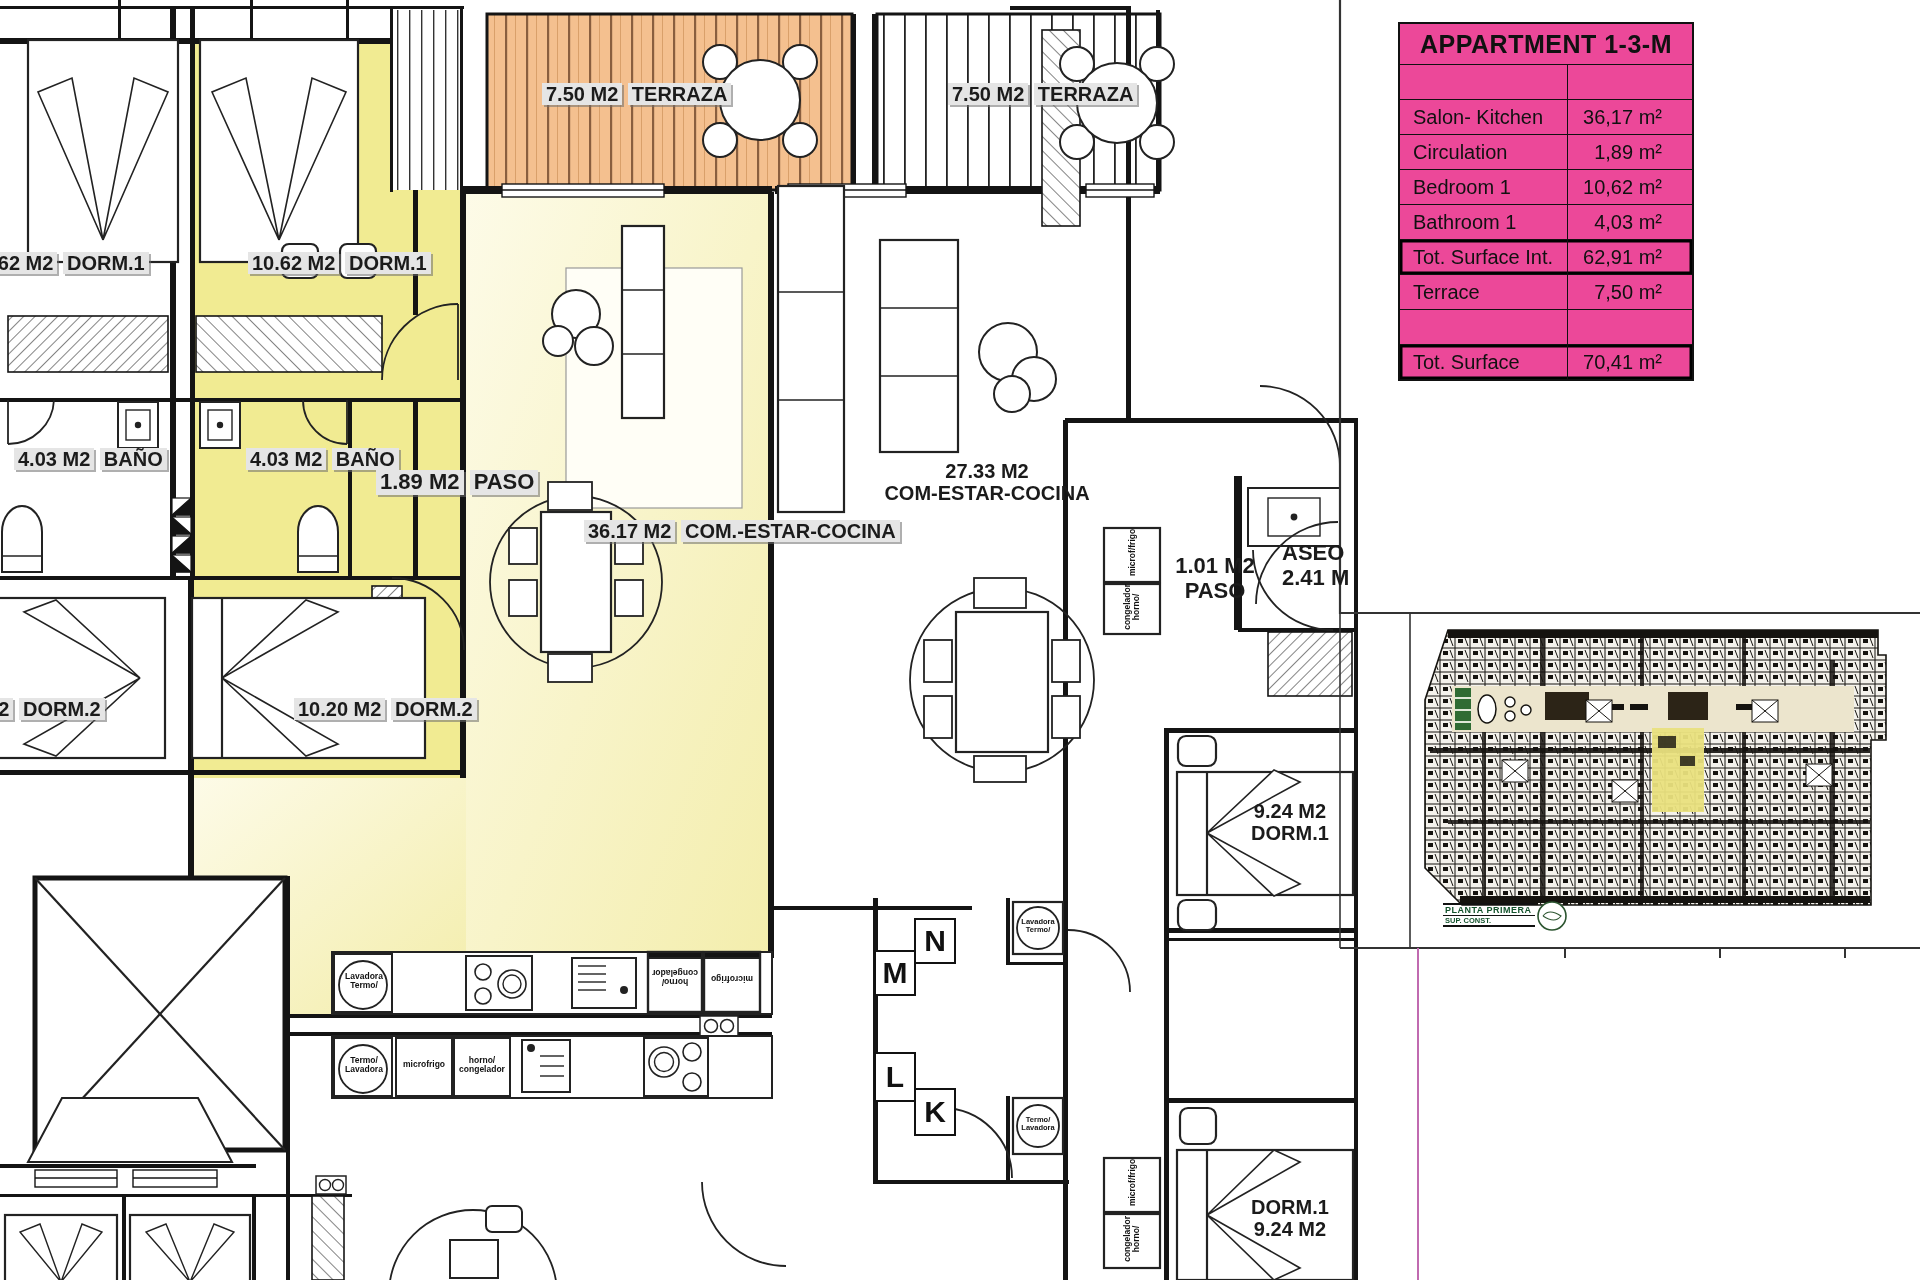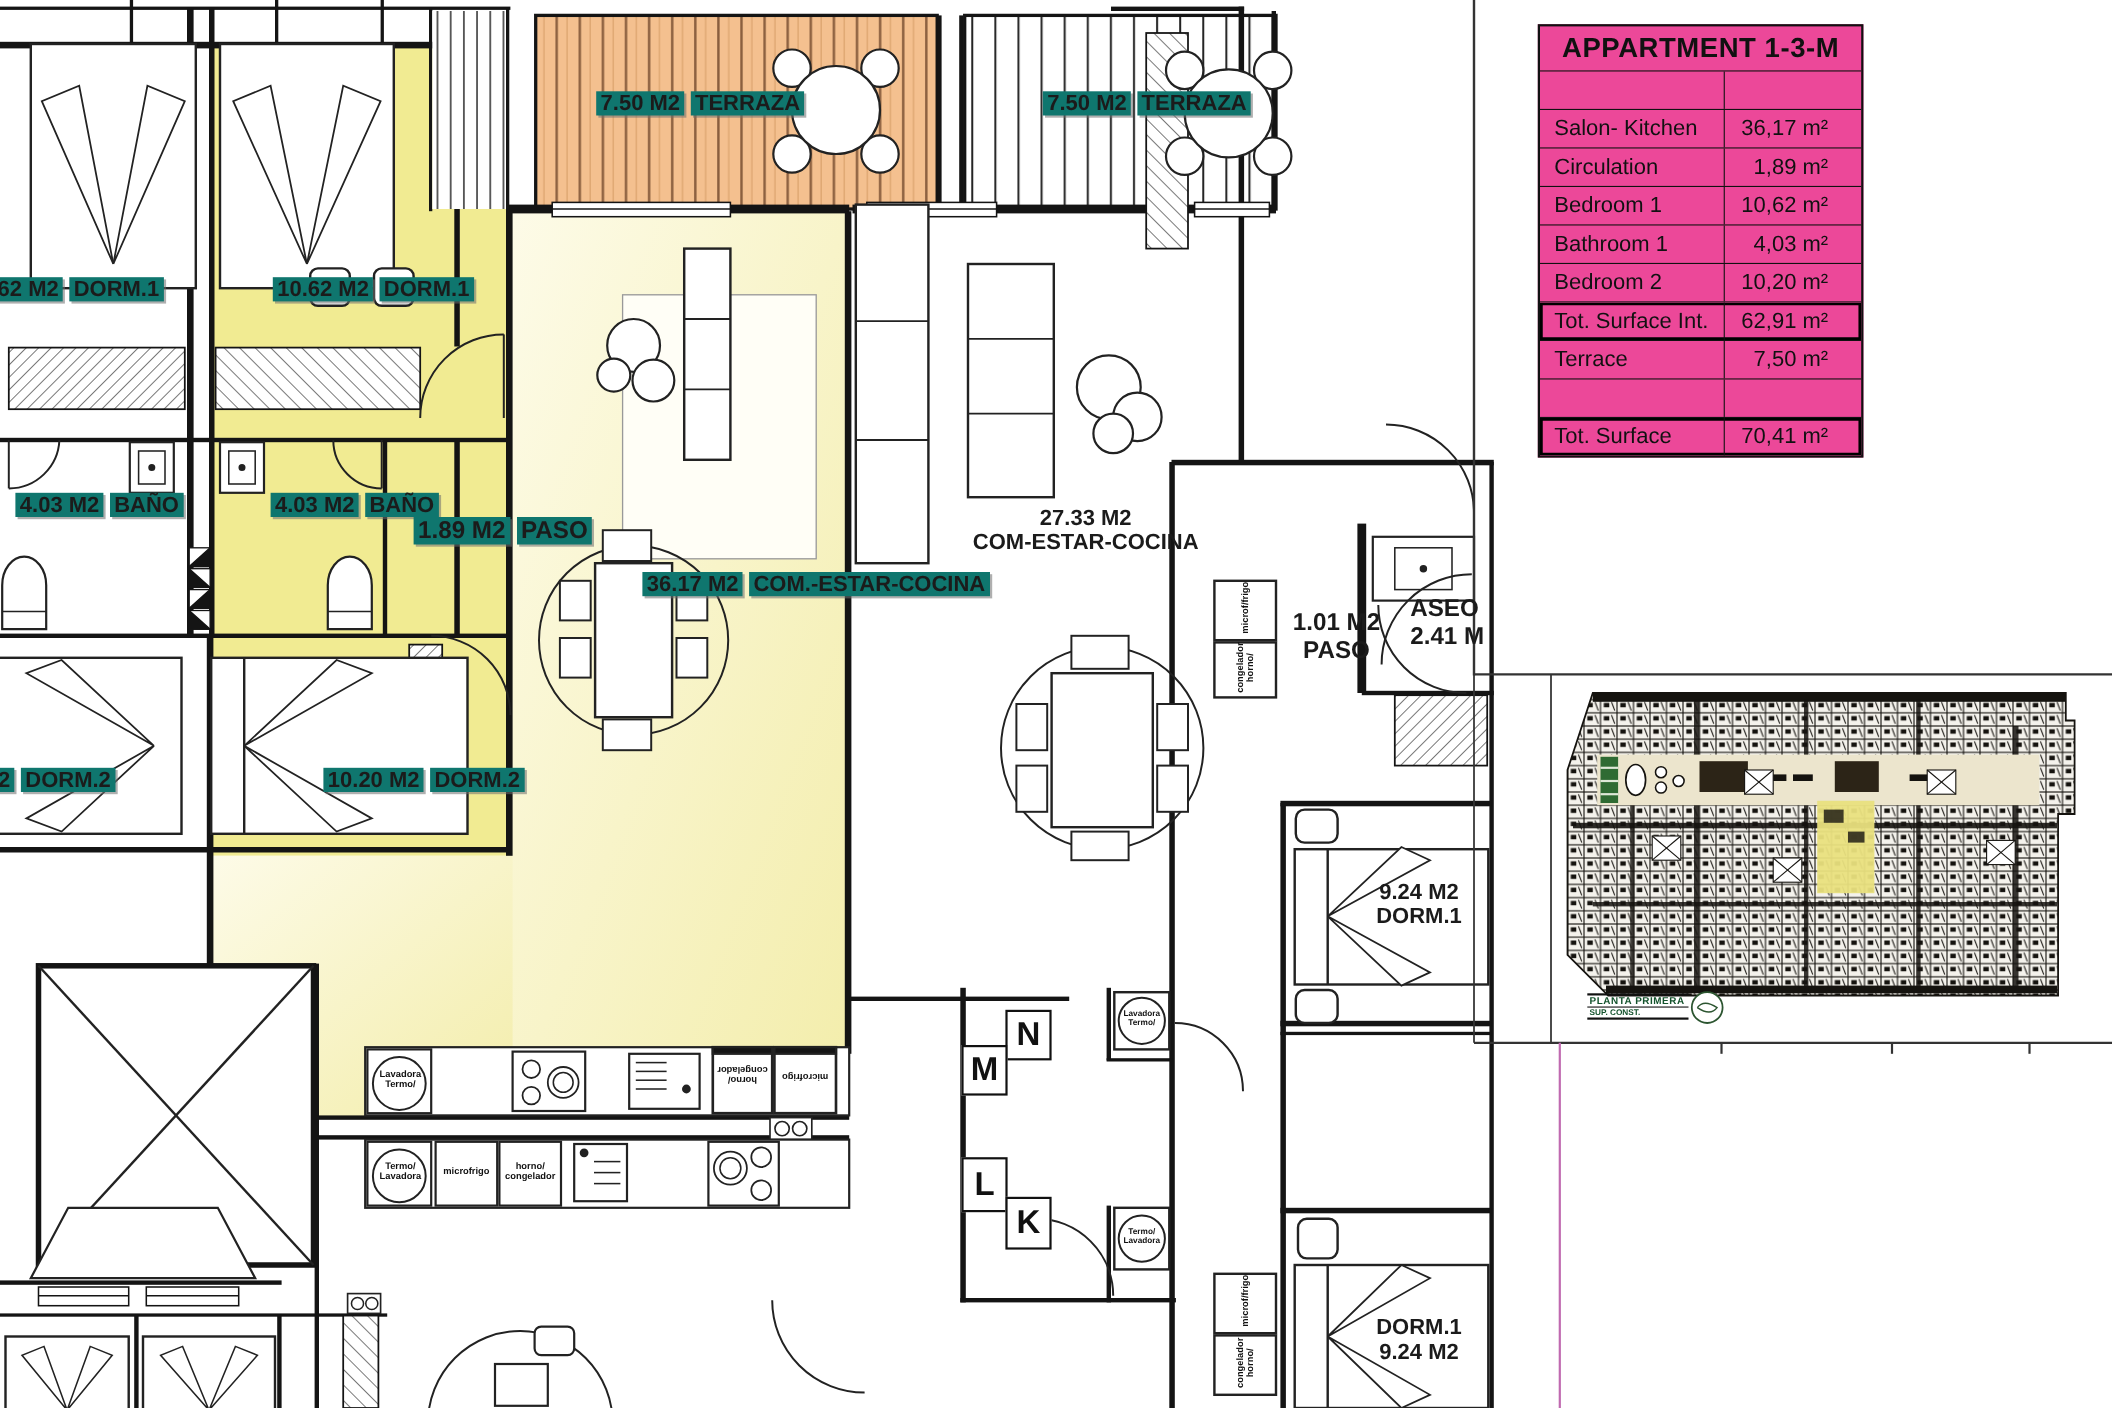--- a/index.html
+++ b/index.html
@@ -2,21 +2,21 @@
 <html><head>
 <meta charset="utf-8">
 <style>
   html,body{margin:0;padding:0;background:#e8e8e8;}
   .canvas{position:relative;width:1920px;height:1280px;background:#ffffff;overflow:hidden;
           font-family:"Liberation Sans",sans-serif;}
   .canvas svg{position:absolute;left:0;top:0;z-index:1;}
   
   .lbl{position:absolute;z-index:3;text-align:center;color:#1b1b1b;
        font-weight:bold;font-size:20px;line-height:1.12;white-space:nowrap;}
-  .lbl.boxed > div{display:inline-block;background:#0f766e;padding:0 4px;
+  .lbl.boxed > div{display:inline-block;background:#e5e5e5;padding:0 4px;
        box-shadow:2px 2px 0 rgba(110,110,110,.55);}
   .lbl > div{display:block;}
   .lbl.small{font-size:22px;}
   
   .unitbox{position:absolute;z-index:3;background:#fff;border:2.5px solid #111;
        display:flex;align-items:center;justify-content:center;
        font-weight:bold;font-size:30px;color:#111;}
   
   .app{position:absolute;z-index:3;text-align:center;color:#111;
        font-size:8.5px;font-weight:bold;line-height:1.05;}
@@ -560,24 +560,20 @@
         <div class="c v">1,89 m²</div>
       </div>
   <div class="trow">
     <div class="c l">Bedroom 1</div>
         <div class="c v">10,62 m²</div>
       </div>
   <div class="trow">
     <div class="c l">Bathroom 1</div>
         <div class="c v">4,03 m²</div>
       </div>
-  <div class="trow">
-    <div class="c l">Bedroom 2</div>
-        <div class="c v">10,20 m²</div>
-      </div>
   <div class="trow emph">
     <div class="c l">Tot. Surface Int.</div>
         <div class="c v">62,91 m²</div>
       </div>
   <div class="trow">
     <div class="c l">Terrace</div>
         <div class="c v">7,50 m²</div>
       </div>
   <div class="trow">
         <div class="c l"></div>

